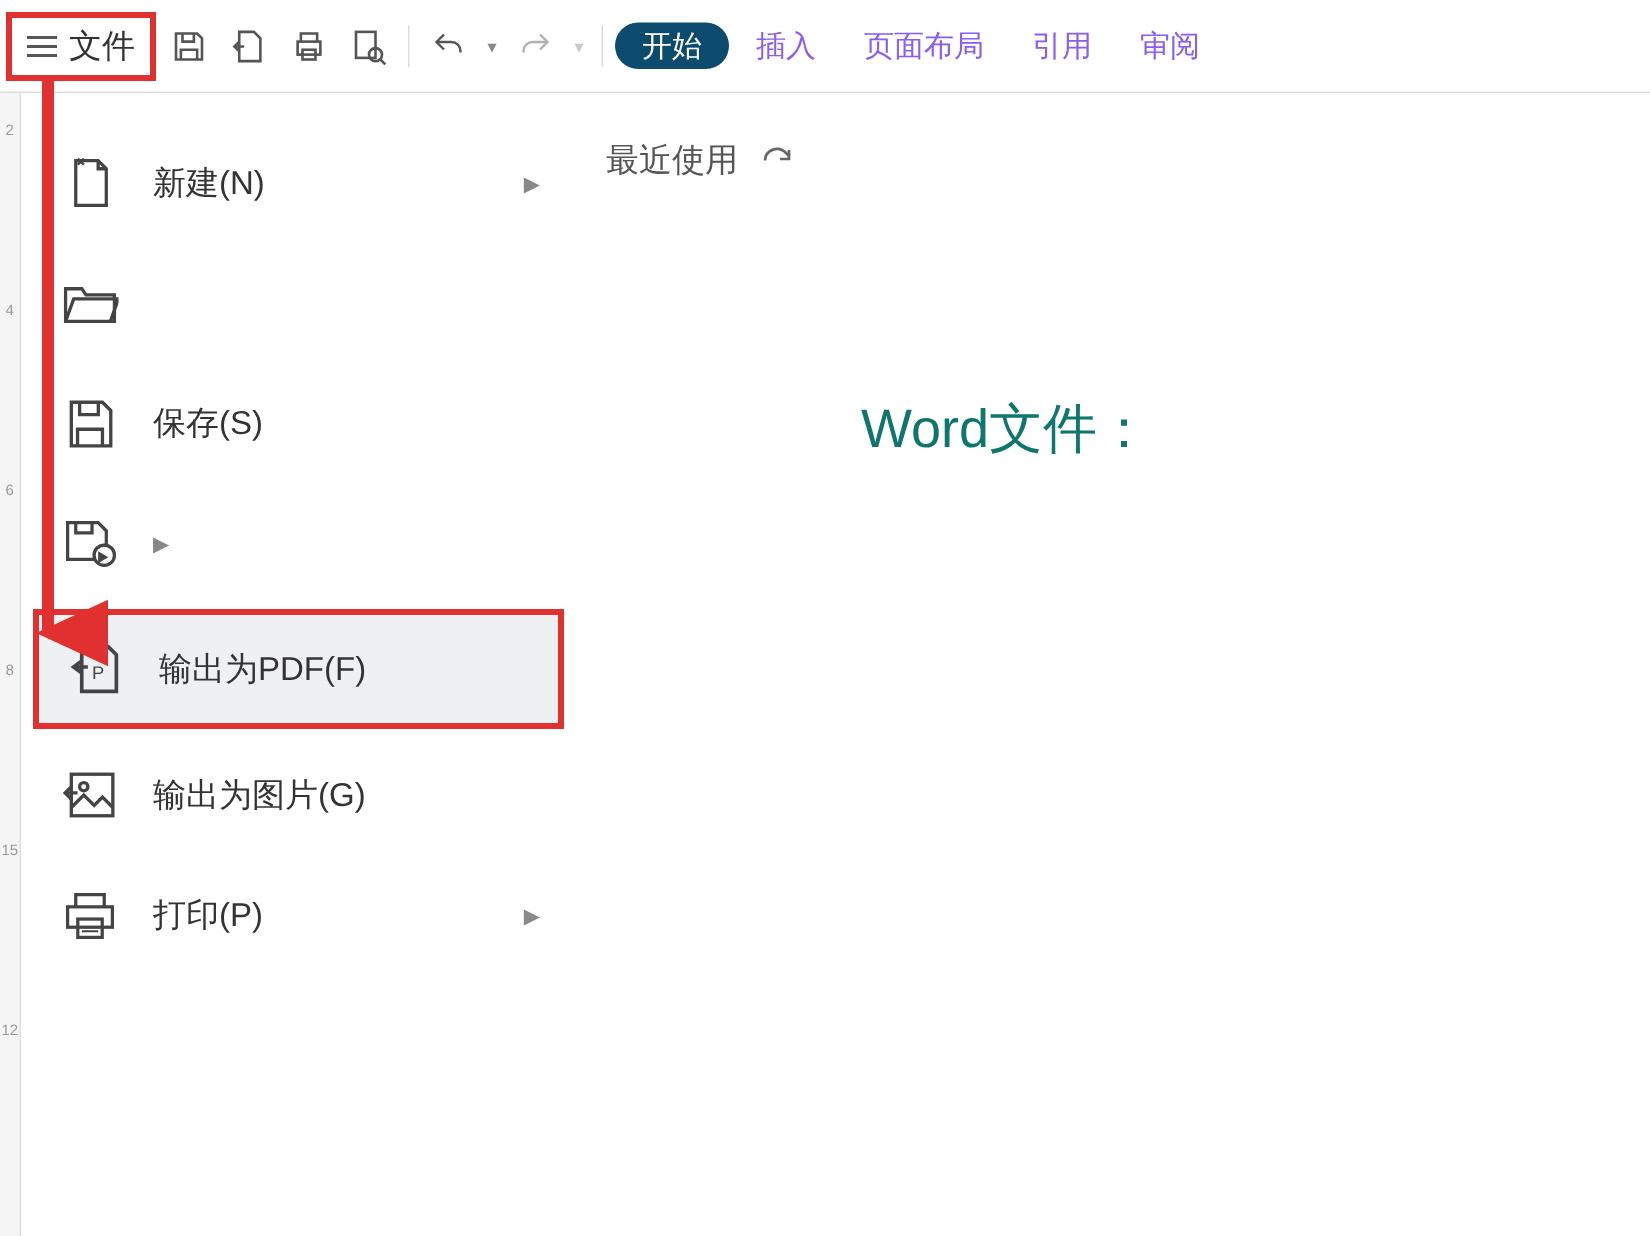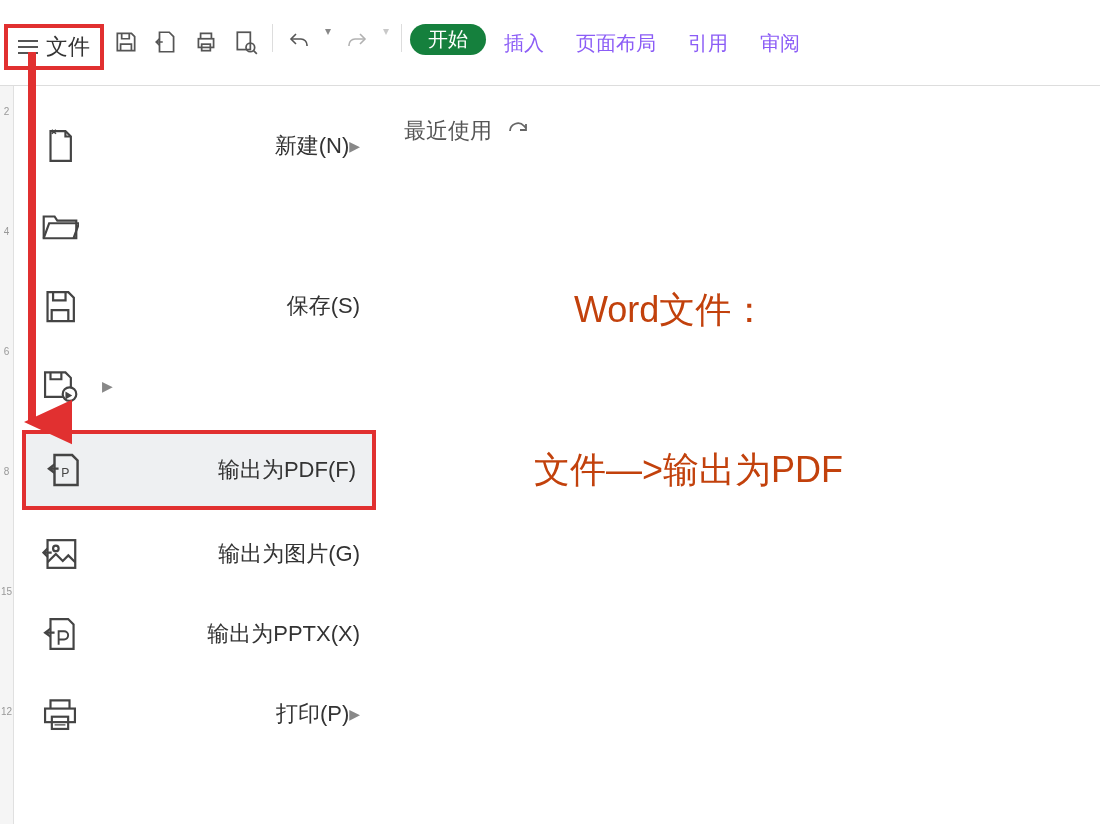--- a/index.html
+++ b/index.html
@@ -6,26 +6,25 @@
     body {
       font-family: "Microsoft YaHei", "PingFang SC", sans-serif;
       background: #fff;
       width: 1100px;
       height: 824px;
       overflow: hidden;
       position: relative;
     }
     .toolbar {
       display: flex;
-      align-items: flex-start;
+      align-items: center;
       height: 62px;
       border-bottom: 1px solid #ddd;
       padding: 0 4px;
       gap: 4px;
-      margin-top: 24px;
     }
     .file-btn {
       display: flex;
       align-items: center;
       gap: 8px;
       padding: 4px 10px;
       border: 4px solid #e13030;
       font-size: 22px;
       color: #333;
       cursor: pointer;
@@ -35,21 +34,21 @@
     .hamburger { display: inline-flex; flex-direction: column; gap: 4px; }
     .hamburger span { width: 20px; height: 2px; background: #555; }
     .tb-icon {
       width: 36px; height: 36px;
       display: flex; align-items: center; justify-content: center;
       color: #555; cursor: pointer;
     }
     .tb-sep { width: 1px; height: 28px; background: #ddd; margin: 0 4px; }
     .tb-dropdown { font-size: 12px; color: #888; padding: 0 4px; }
     .tab-start {
-      background: #15803d;
+      background: #0c4a6e;
       color: #fff;
       border-radius: 18px;
       padding: 2px 18px;
       font-size: 20px;
       cursor: pointer;
     }
     .tab {
       font-size: 20px;
       color: #8b5cf6;
       padding: 6px 14px;
@@ -70,21 +69,20 @@
       width: 370px;
       background: #fff;
       padding: 20px 0;
     }
     .menu-item {
       display: flex;
       align-items: center;
       padding: 20px 24px;
       cursor: pointer;
       position: relative;
-      text-align: right;
     }
     .menu-item.highlighted {
       border: 4px solid #e13030;
       background: #eef0f2;
       margin: 4px 8px;
       padding: 16px 16px;
     }
     .menu-icon {
       width: 44px;
       height: 40px;
@@ -107,21 +105,21 @@
       flex: 1;
       padding: 30px 20px;
       position: relative;
     }
     .recent-row { display: flex; align-items: center; gap: 14px; }
     .recent-label { font-size: 22px; color: #555; }
     .refresh-ic { color: #666; }
     .annotation {
       position: absolute;
       font-size: 36px;
-      color: #c2410c;
+      color: #0f766e;
       font-weight: 500;
     }
     .arrow-svg {
       position: absolute;
       left: 12px;
       top: 52px;
       z-index: 3;
       pointer-events: none;
     }
     svg { display: block; }
@@ -277,30 +275,20 @@
         <svg width="36" height="34" viewBox="0 0 26 24" fill="none" stroke="currentColor" stroke-width="1.6">
             <rect x="4" y="2" width="20" height="20"></rect>
             <circle cx="10" cy="8" r="2"></circle>
             <path d="M4 18l6-6 5 5 4-4 5 5"></path>
             <path d="M1 11h6M4 8l-3 3 3 3"></path>
           </svg>
       </span>
       <span class="menu-label">输出为图片(G)</span>
     </div>
 
-    <div class="menu-item">
-      <span class="menu-icon">
-        <svg width="36" height="38" viewBox="0 0 26 28" fill="none" stroke="currentColor" stroke-width="1.6">
-            <path d="M6 3h13l4 4v18H6z"></path>
-            <path d="M2 13h7M6 10l-4 3 4 3"></path>
-            <path d="M12 12h4a3 3 0 010 6h-4z M12 12v10" stroke-width="1.4"></path>
-          </svg>
-      </span>
-      <span class="menu-label">输出为PPTX(X)</span>
-    </div>
 
     <div class="menu-item">
       <span class="menu-icon">
         <svg width="38" height="36" viewBox="0 0 28 26" fill="none" stroke="currentColor" stroke-width="1.6">
             <rect x="3" y="9" width="22" height="10"></rect>
             <path d="M7 9V3h14v6"></path>
             <rect x="8" y="15" width="12" height="9"></rect>
             <path d="M10 19h8M10 21h8" stroke-width="1"></path>
           </svg>
       </span>
@@ -315,15 +303,14 @@
       <span class="recent-label">最近使用</span>
       <span class="refresh-ic">
         <svg width="24" height="24" viewBox="0 0 24 24" fill="none" stroke="currentColor" stroke-width="1.8">
             <path d="M20 5v6h-6"></path>
             <path d="M4 12a8 8 0 0114-5l2 2"></path>
           </svg>
       </span>
     </div>
 
     <div class="annotation" style="top:200px; left:190px;">Word文件：</div>
-    <div class="annotation" style="top:360px; left:150px;">文件—&gt;输出为PDF</div>
   </div>
 </div>
 
 </body></html>

